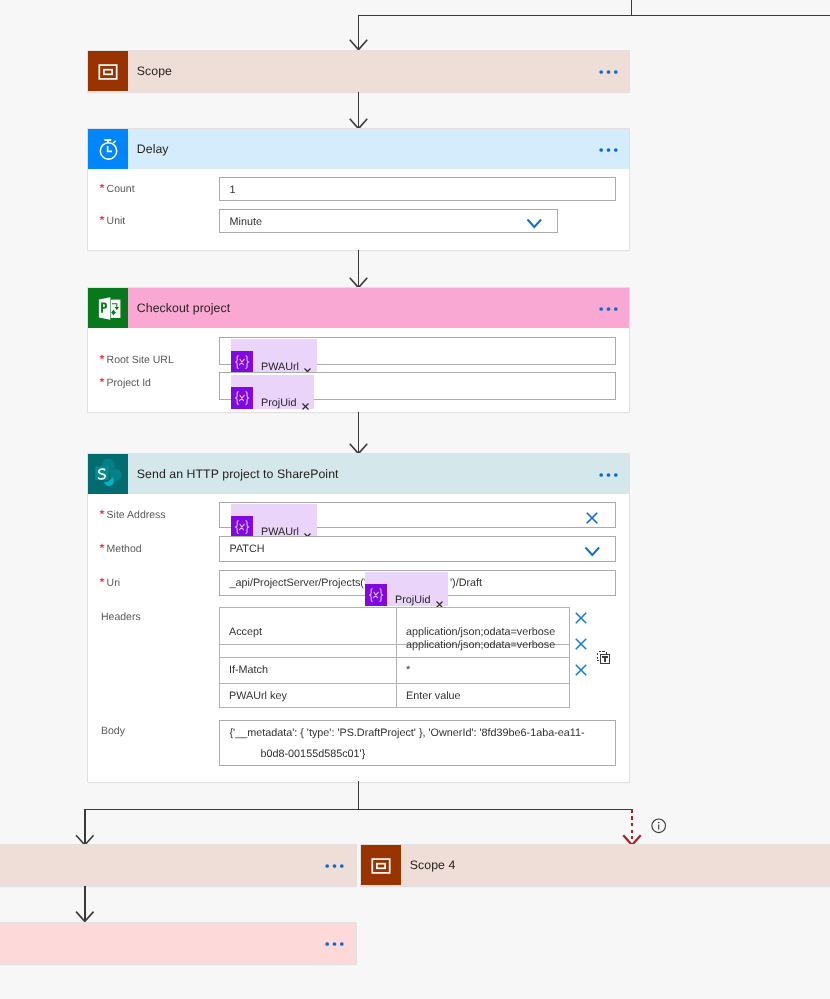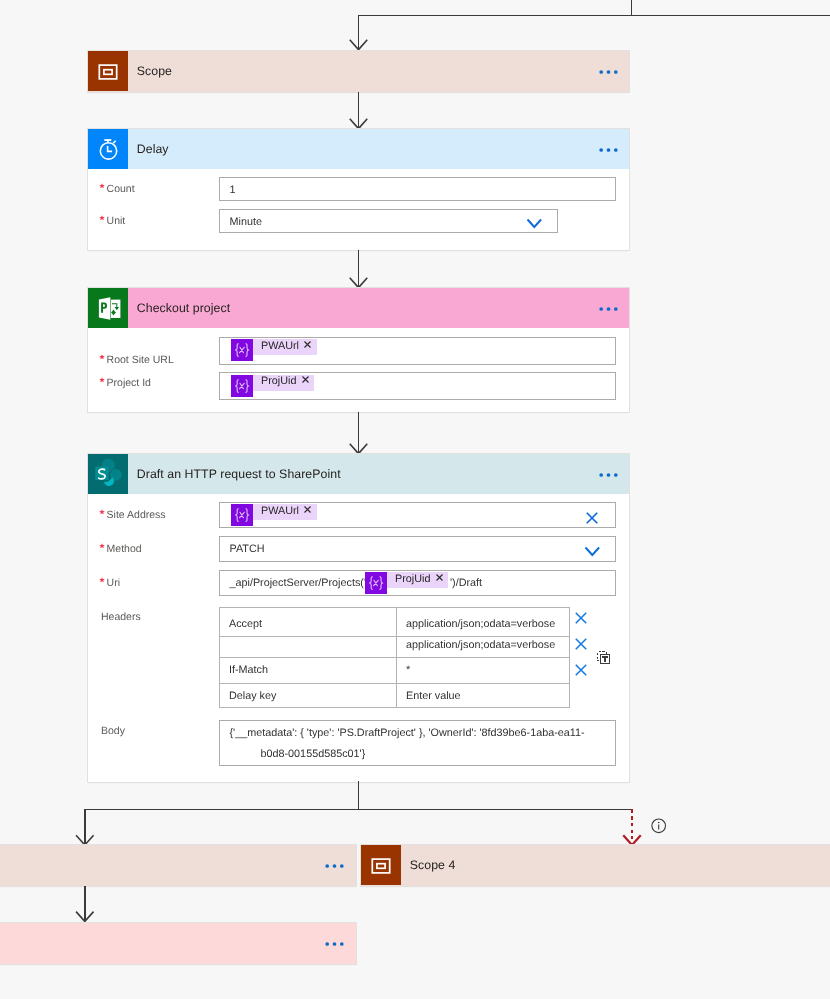--- a/index.html
+++ b/index.html
@@ -14,21 +14,21 @@
   .cicon{width:40px;height:40px;flex:none;display:block;}
   .ctitle{font-size:12.3px;color:#26211f;margin-left:8.8px;letter-spacing:0.07px;}
   .dots{position:absolute;right:8.5px;top:50%;margin-top:-9px;width:24px;height:18px;}
   .lbl{position:absolute;font-size:10.5px;color:#5c5a58;white-space:nowrap;}
   .req{display:inline-block;vertical-align:top;position:relative;top:0.2px;left:-1.8px;margin-right:-0.4px;}
   .fld{position:absolute;box-sizing:border-box;border:1px solid #adabaa;background:#fff;}
   .fldtxt{position:absolute;font-size:10.8px;color:#323130;white-space:nowrap;}
   .ph{color:#767472;}
 
   
-  .tok{position:absolute;display:flex;align-items:flex-start;height:16px;background:#ebd4fa;}
+  .tok{position:absolute;display:flex;align-items:flex-end;height:34px;background:#ebd4fa;}
   .tokbox{width:22px;height:22px;background:#8108e0;display:flex;align-items:center;justify-content:center;flex:none;}
   .tokbox svg{display:block;}
   .toklbl{font-size:10.8px;color:#201f1e;padding:1.8px 5.5px 0 8px;white-space:nowrap;line-height:1;}
   .tokx{margin-right:5.5px;display:block;position:relative;top:1.5px;}
 
   
   .tbl{position:absolute;box-sizing:border-box;border:1px solid #b5b3b2;background:#fff;}
   .trow{position:absolute;left:0;right:0;height:25.4px;box-sizing:border-box;border-bottom:1px solid #b5b3b2;}
   .trow.last{border-bottom:none;}
   .tc{position:absolute;top:0;height:25.4px;line-height:25.4px;font-size:10.8px;color:#323130;
@@ -196,21 +196,21 @@
     <div class="chead" style="background:#d4e8ec">
       <div class="cicon" style="background:#036c70">
         <svg width="40" height="40" viewBox="0 0 40 40">
           <circle cx="20.3" cy="11.2" r="6.6" fill="#038087"></circle>
           <circle cx="27.9" cy="20.8" r="5.9" fill="#038289"></circle>
           <path id="sp-crescent" d="M 15.99 27.63 A 5.05 5.05 0 1 0 24.06 22.98 A 6.73 6.73 0 0 1 15.99 27.63 Z" fill="#03b4c3"></path>
           <rect x="7.2" y="12.6" width="13.4" height="13.4" fill="#038c91"></rect>
           <path d="M17.2 16.8 q-1.45 -0.85 -3.0 -0.85 q-2.55 0 -2.55 1.4 q0 0.68 0.72 1.07 q0.72 0.39 2.28 0.88 q1.75 0.53 2.52 1.22 q0.78 0.68 0.78 1.85 q0 1.5 -1.27 2.38 q-1.27 0.88 -3.2 0.88 q-1.95 0 -3.3 -0.68 l0 -2.05 q1.6 1.17 3.45 1.17 q2.62 0 2.62 -1.5 q0 -0.68 -0.72 -1.12 q-0.72 -0.44 -2.38 -0.97 q-1.7 -0.53 -2.43 -1.22 q-0.72 -0.68 -0.72 -1.8 q0 -1.45 1.27 -2.33 q1.27 -0.88 3.1 -0.88 q1.7 0 2.82 0.53 Z" fill="#fff"></path>
         </svg>
       </div>
-      <div class="ctitle">Draft an HTTP request to SharePoint</div>
+      <div class="ctitle">Send an HTTP project to SharePoint</div>
       <div class="dots"><svg width="24" height="18" viewBox="0 0 24 18">
             <circle cx="4.2" cy="10" r="1.85" fill="#0c6bc9"></circle>
             <circle cx="11.5" cy="10" r="1.85" fill="#0c6bc9"></circle>
             <circle cx="18.8" cy="10" r="1.85" fill="#0c6bc9"></circle>
           </svg></div>
     </div>
 
     <div class="lbl" style="left:13px;top:54.5px;">
       <svg class="req" width="6" height="6" viewBox="0 0 6 6">
           <path d="M 3.00 0.24 L 3.76 2.03 L 5.85 2.15 L 4.24 3.37 L 4.76 5.23 L 3.00 4.20 L 1.24 5.23 L 1.76 3.37 L 0.15 2.15 L 2.24 2.03 Z" fill="#f4364f"></path>
@@ -270,33 +270,33 @@
         <svg class="tokx" width="7" height="7" viewBox="0 0 7 7">
           <path d="M0.5 0.5 L6.5 6.5 M6.5 0.5 L0.5 6.5" stroke="#2b2a29" stroke-width="1.15"></path>
         </svg>
       </div>
       <div class="fldtxt" style="left:230px;top:6px;">')/Draft</div>
     </div>
 
     <div class="lbl" style="left:13px;top:157.3px;">Headers</div>
     <div class="tbl" style="left:131px;top:152.6px;width:351px;height:101.5px;">
       <div class="vsep" style="left:176px;"></div>
-      <div class="trow" style="top:4px;">
+      <div class="trow" style="top:12px;">
         <div class="tc" style="left:9px;width:165px;">Accept</div>
         <div class="tc" style="left:186px;width:163px;">application/json;odata=verbose</div>
       </div>
       <div class="trow" style="top:25.4px;">
         <div class="tc" style="left:186px;width:163px;">application/json;odata=verbose</div>
       </div>
       <div class="trow" style="top:50.8px;">
         <div class="tc" style="left:9px;width:165px;">If-Match</div>
         <div class="tc" style="left:186px;width:163px;">*</div>
       </div>
       <div class="trow last" style="top:76.2px;">
-        <div class="tc ph" style="left:9px;width:165px;">Delay key</div>
+        <div class="tc ph" style="left:9px;width:165px;">PWAUrl key</div>
         <div class="tc ph" style="left:186px;width:163px;">Enter value</div>
       </div>
     </div>
     <svg class="xicon" style="left:487.2px;top:157.7px;" width="12" height="12" viewBox="0 0 12 12">
       <path d="M0.75 0.75 L11.25 11.25 M11.25 0.75 L0.75 11.25" stroke="#0d7ae0" stroke-width="1.5"></path>
       </svg>
     <svg class="xicon" style="left:487.2px;top:183.8px;" width="12" height="12" viewBox="0 0 12 12">
       <path d="M0.75 0.75 L11.25 11.25 M11.25 0.75 L0.75 11.25" stroke="#0d7ae0" stroke-width="1.5"></path>
       </svg>
     <svg class="xicon" style="left:487.2px;top:209.7px;" width="12" height="12" viewBox="0 0 12 12">

